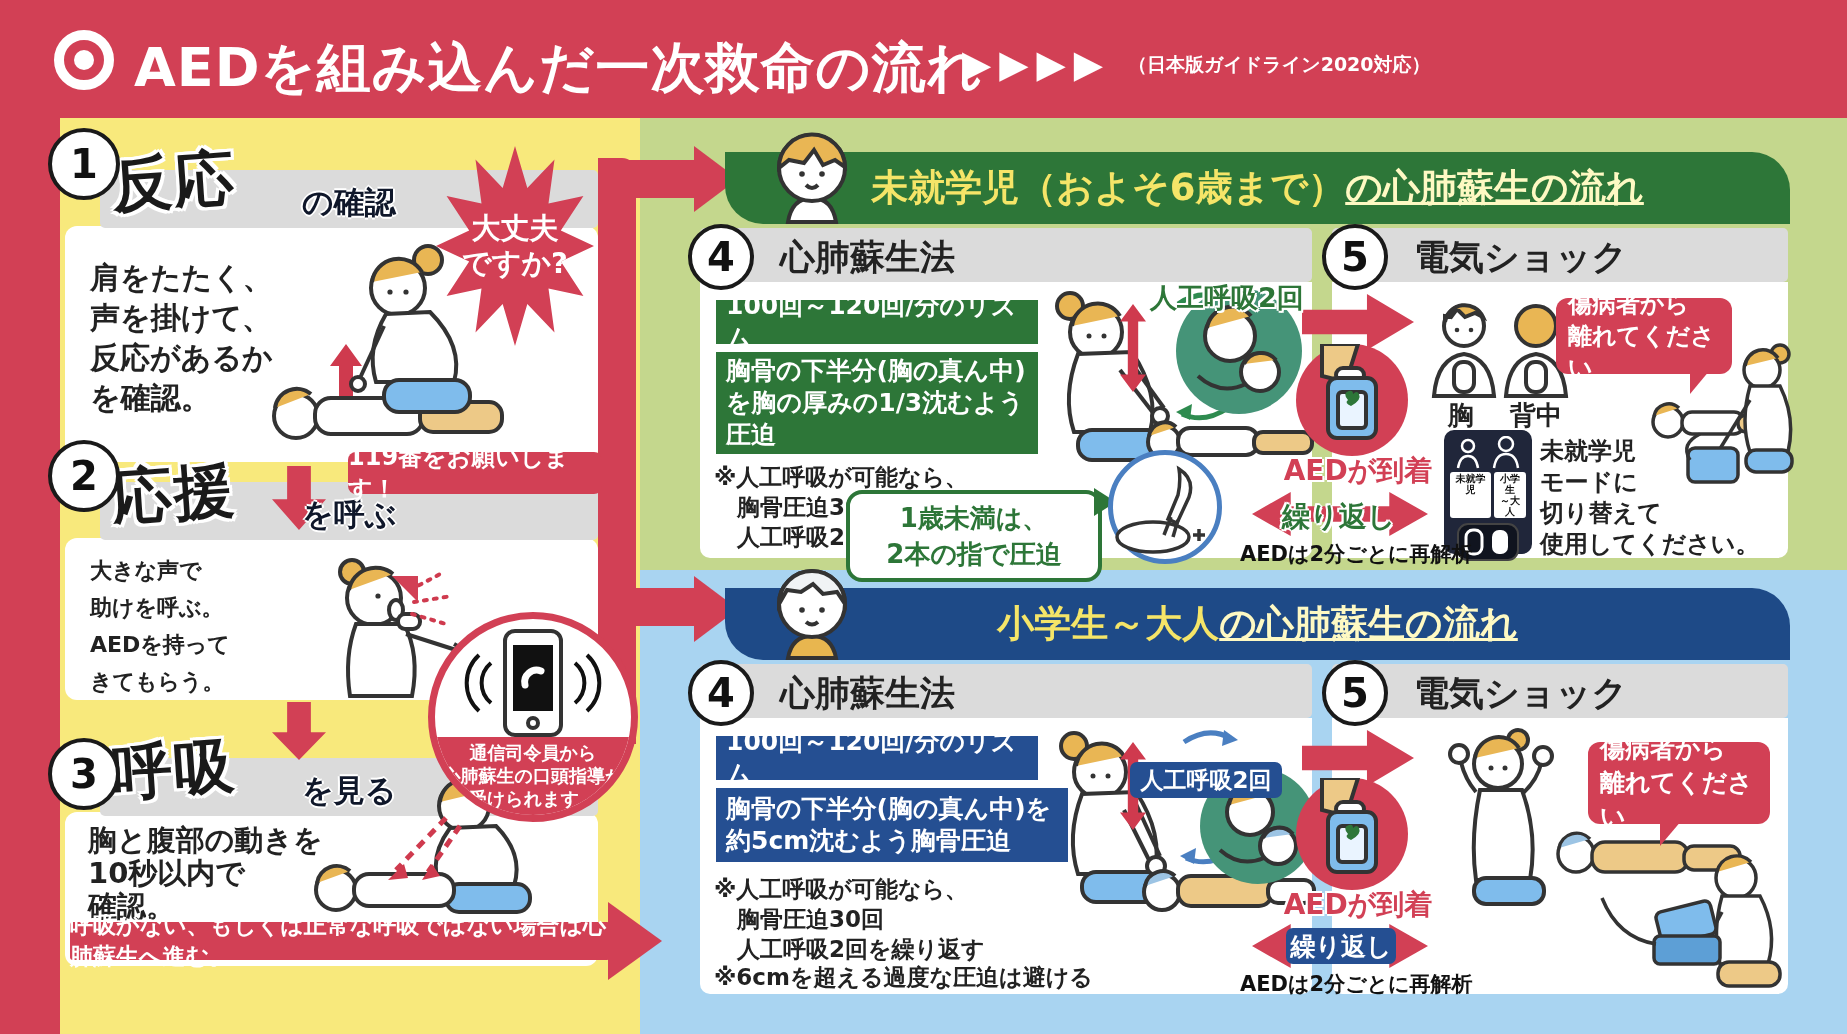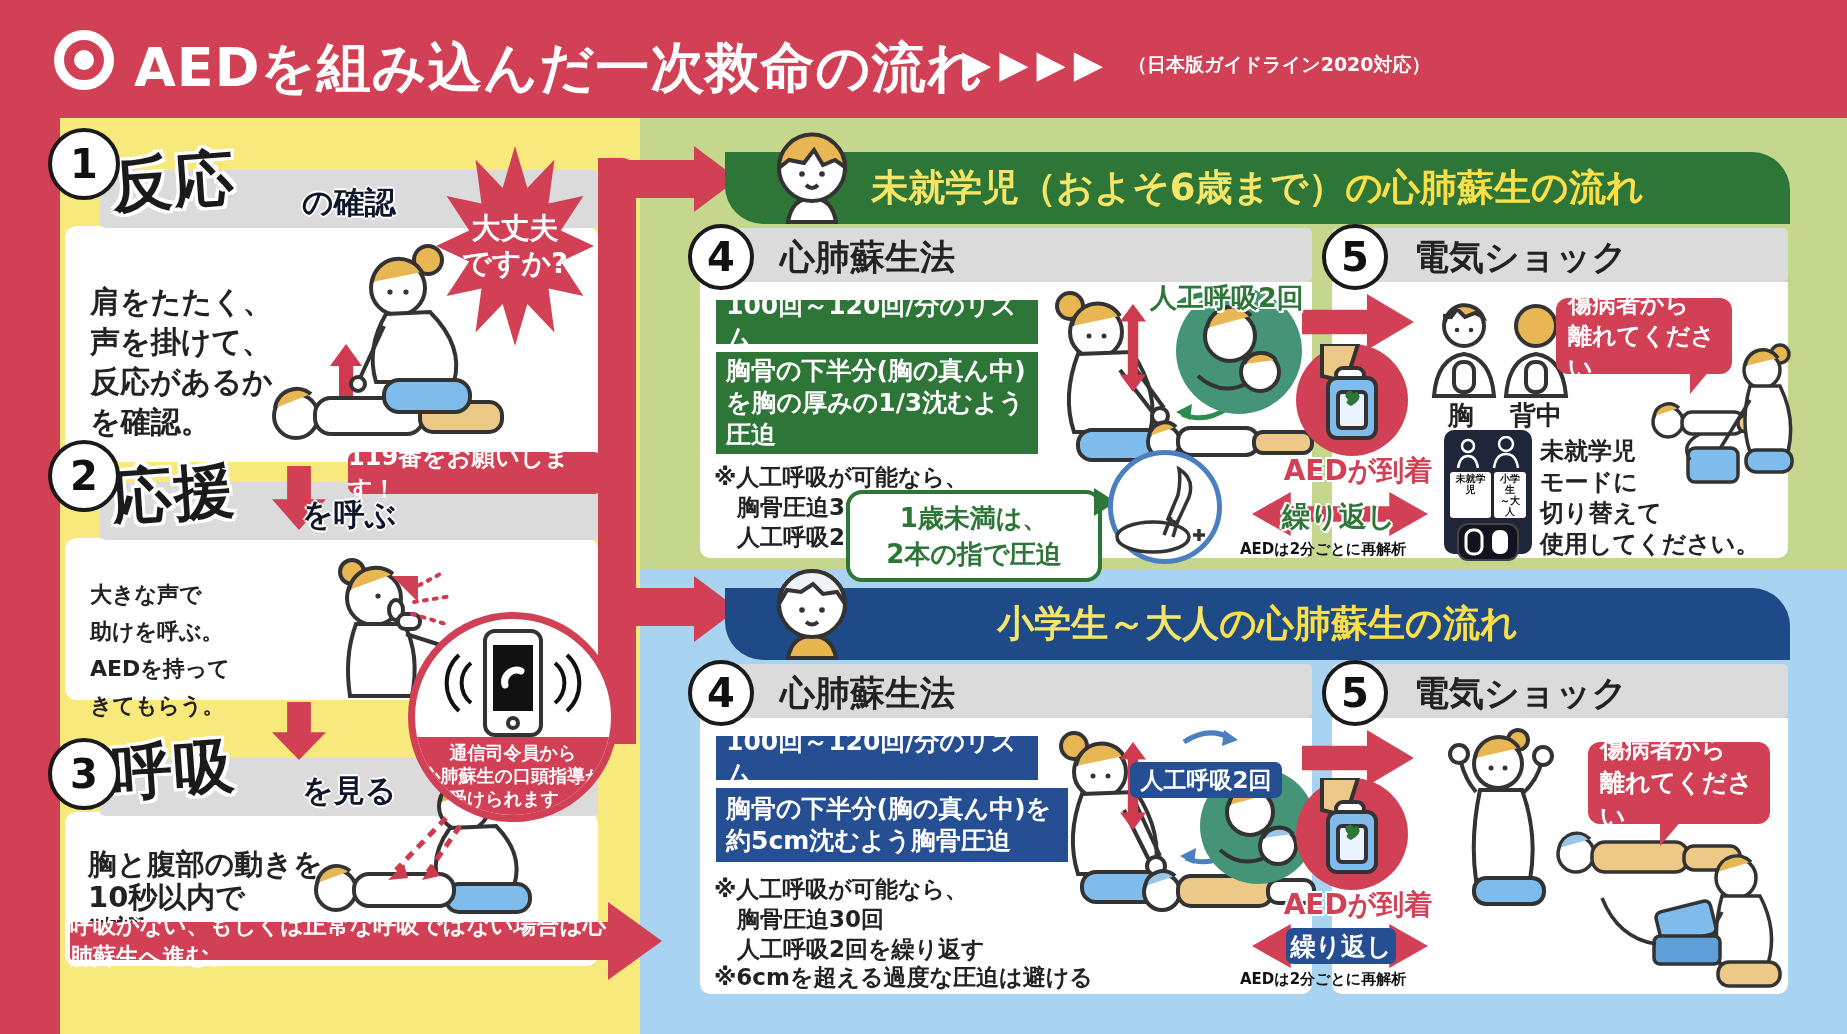--- a/index.html
+++ b/index.html
@@ -13,51 +13,51 @@
   .bluebg{background:#a9d4f1;}
   .whitecard{background:#fff;border-radius:12px;}
   .graybar{background:#dbdbdb;border-radius:5px;}
   
   .numbadge{background:#fff;border:4px solid #1a1a1a;border-radius:50%;display:flex;align-items:center;justify-content:center;
             font-weight:bold;font-size:40px;color:#111;z-index:8;}
   .bigt{font-weight:bold;font-size:60px;letter-spacing:2px;color:#1a1a1a;transform:rotate(-4deg);z-index:7;
         text-shadow:3px 0 0 #fff,-3px 0 0 #fff,0 3px 0 #fff,0 -3px 0 #fff,3px 3px 0 #fff,-3px -3px 0 #fff,3px -3px 0 #fff,-3px 3px 0 #fff;}
   .subt{font-weight:bold;font-size:31px;color:#0f172a;z-index:7;
         text-shadow:2px 0 0 #fff,-2px 0 0 #fff,0 2px 0 #fff,0 -2px 0 #fff;}
-  .body-txt{font-weight:bold;font-size:30px;line-height:40px;color:#222;z-index:6;margin-top:24px;}
+  .body-txt{font-weight:bold;font-size:30px;line-height:40px;color:#222;z-index:6;}
   .burst{background:#d24055;display:flex;align-items:center;justify-content:center;text-align:center;
          color:#fff;font-weight:bold;font-size:29px;line-height:35px;z-index:9;
          clip-path:polygon(100% 50%,79% 57.8%,93.3% 75%,71.2% 71.2%,75% 93.3%,57.8% 79%,50% 100%,42.2% 79%,25% 93.3%,28.8% 71.2%,6.7% 75%,21% 57.8%,0 50%,21% 42.2%,6.7% 25%,28.8% 28.8%,25% 6.7%,42.2% 21%,50% 0,57.8% 21%,75% 6.7%,71.2% 28.8%,93.3% 25%,79% 42.2%);}
   .rbubble{background:#d24055;color:#fff;font-weight:bold;border-radius:12px;display:flex;align-items:center;z-index:9;}
   .arr-d{background:#d24055;clip-path:polygon(28% 0,72% 0,72% 52%,100% 52%,50% 100%,0 52%,28% 52%);z-index:5;}
   .arr-r{background:#d24055;clip-path:polygon(0 28%,58% 28%,58% 0,100% 50%,58% 100%,58% 72%,0 72%);z-index:6;}
   .arr-head{background:#d24055;clip-path:polygon(0 0,100% 50%,0 100%);z-index:4;}
   .arr-v2{background:#cf3a4e;clip-path:polygon(50% 0,100% 20%,70% 20%,70% 80%,100% 80%,50% 100%,0 80%,30% 80%,30% 20%,0 20%);z-index:7;}
   .arr-h2{background:#d24055;clip-path:polygon(0 50%,22% 4%,22% 34%,78% 34%,78% 4%,100% 50%,78% 96%,78% 66%,22% 66%,22% 96%);}
   .pipe{background:#d24055;z-index:4;}
   
   .sec-head{border-radius:0 38px 0 38px;display:flex;align-items:center;justify-content:center;
             font-weight:bold;font-size:37px;z-index:5;}
   .sec-head .em{color:#f5e568;}
-  .sec-head .rest{color:#fde047;}
+  .sec-head .rest{color:#fef9c3;text-decoration:underline;}
   .sec-title{font-weight:bold;font-size:35px;color:#222;z-index:6;}
   .gbox{background:#2d7638;color:#fff;font-weight:bold;font-size:25px;line-height:32px;display:flex;align-items:center;
         padding:4px 10px;z-index:6;box-sizing:border-box;}
   .bbox{background:#254f92;color:#fff;font-weight:bold;font-size:25px;line-height:32px;display:flex;align-items:center;
         padding:4px 10px;z-index:6;box-sizing:border-box;}
   .note-txt{font-weight:bold;font-size:23px;line-height:30px;color:#222;z-index:6;}
   .green-ol{color:#2d7638;font-weight:bold;font-size:27px;z-index:9;
         text-shadow:2px 0 0 #fff,-2px 0 0 #fff,0 2px 0 #fff,0 -2px 0 #fff,2px 2px 0 #fff,-2px -2px 0 #fff;}
   .red-ol{color:#d24055;font-weight:bold;font-size:28px;z-index:9;text-align:center;
         text-shadow:2px 0 0 #fff,-2px 0 0 #fff,0 2px 0 #fff,0 -2px 0 #fff,2px 2px 0 #fff,-2px -2px 0 #fff;}
   .bluepill{background:#254f92;color:#fff;font-weight:bold;font-size:23px;border-radius:7px;
         display:flex;align-items:center;justify-content:center;z-index:9;}
   .ibubble{background:#fff;border:4px solid #2d7638;border-radius:16px;color:#2d7638;font-weight:bold;
         font-size:26px;line-height:36px;display:flex;align-items:center;justify-content:center;text-align:center;z-index:8;}
-  .small-b{font-weight:bold;font-size:15px;color:#111;z-index:8;}
+  .small-b{font-weight:bold;font-size:21px;color:#111;z-index:8;}
   .padlbl{font-weight:bold;font-size:26px;color:#222;z-index:7;}
   .tail{width:0;height:0;position:absolute;z-index:9;}
   .phone-circle{background:#fff;border:7px solid #d24055;border-radius:50%;overflow:hidden;z-index:10;}
   .phone-chord{position:absolute;left:0;width:100%;background:#d24055;color:#fff;font-weight:bold;
         text-align:center;z-index:2;}
   .switchbox{background:#20263a;border-radius:10px;z-index:7;box-sizing:border-box;padding:6px;}
   .switch-lbl{background:#fff;color:#111;font-weight:bold;font-size:10px;line-height:11px;text-align:center;
         border-radius:3px;padding:1px 2px;white-space:pre-line;}
   .fingercircle{background:#fff;border:5px solid #4a7fc1;border-radius:50%;z-index:8;}
   .aedcircle{background:#d24055;border-radius:50%;z-index:7;display:flex;align-items:center;justify-content:center;}
@@ -141,21 +141,21 @@
       <path d="M138,98 l18,10" fill="none"></path>
       <g stroke="#cf3a4e" stroke-width="4" stroke-dasharray="3 7" stroke-linecap="round">
         <path d="M94,44 L128,26" fill="none"></path>
           <path d="M98,56 L136,50" fill="none"></path>
           <path d="M96,68 L130,78" fill="none"></path>
       </g>
     </g>
   </svg>
   <div class="abs rbubble" style="left:348px;top:452px;width:254px;height:42px;font-size:24px;justify-content:center;border-radius:8px;">119番をお願いします！</div>
   <div class="tail" style="left:392px;top:576px;border-top:26px solid #d24055;border-left:26px solid transparent;"></div>
-  <div class="abs phone-circle" style="left:408px;top:612px;width:196px;height:196px;">
+  <div class="abs phone-circle" style="left:428px;top:612px;width:196px;height:196px;">
     <svg width="196" height="120" viewBox="0 0 196 120" style="position:absolute;left:0;top:4px;">
       <g stroke="#333" stroke-width="4">
         <rect x="70" y="8" width="56" height="104" rx="10" fill="#fff"></rect>
         <rect x="78" y="22" width="40" height="66" fill="#111" stroke="none"></rect>
         <path d="M90,62 a12,12 0 0,1 16,-14" stroke="#fff" stroke-width="7" fill="none" stroke-linecap="round"></path>
         <circle cx="98" cy="100" r="5" fill="#fff"></circle>
       </g>
       <g stroke="#111" stroke-width="4" fill="none">
         <path d="M56,40 a26,26 0 0,0 0,40"></path>
           <path d="M44,32 a38,38 0 0,0 0,56"></path>

